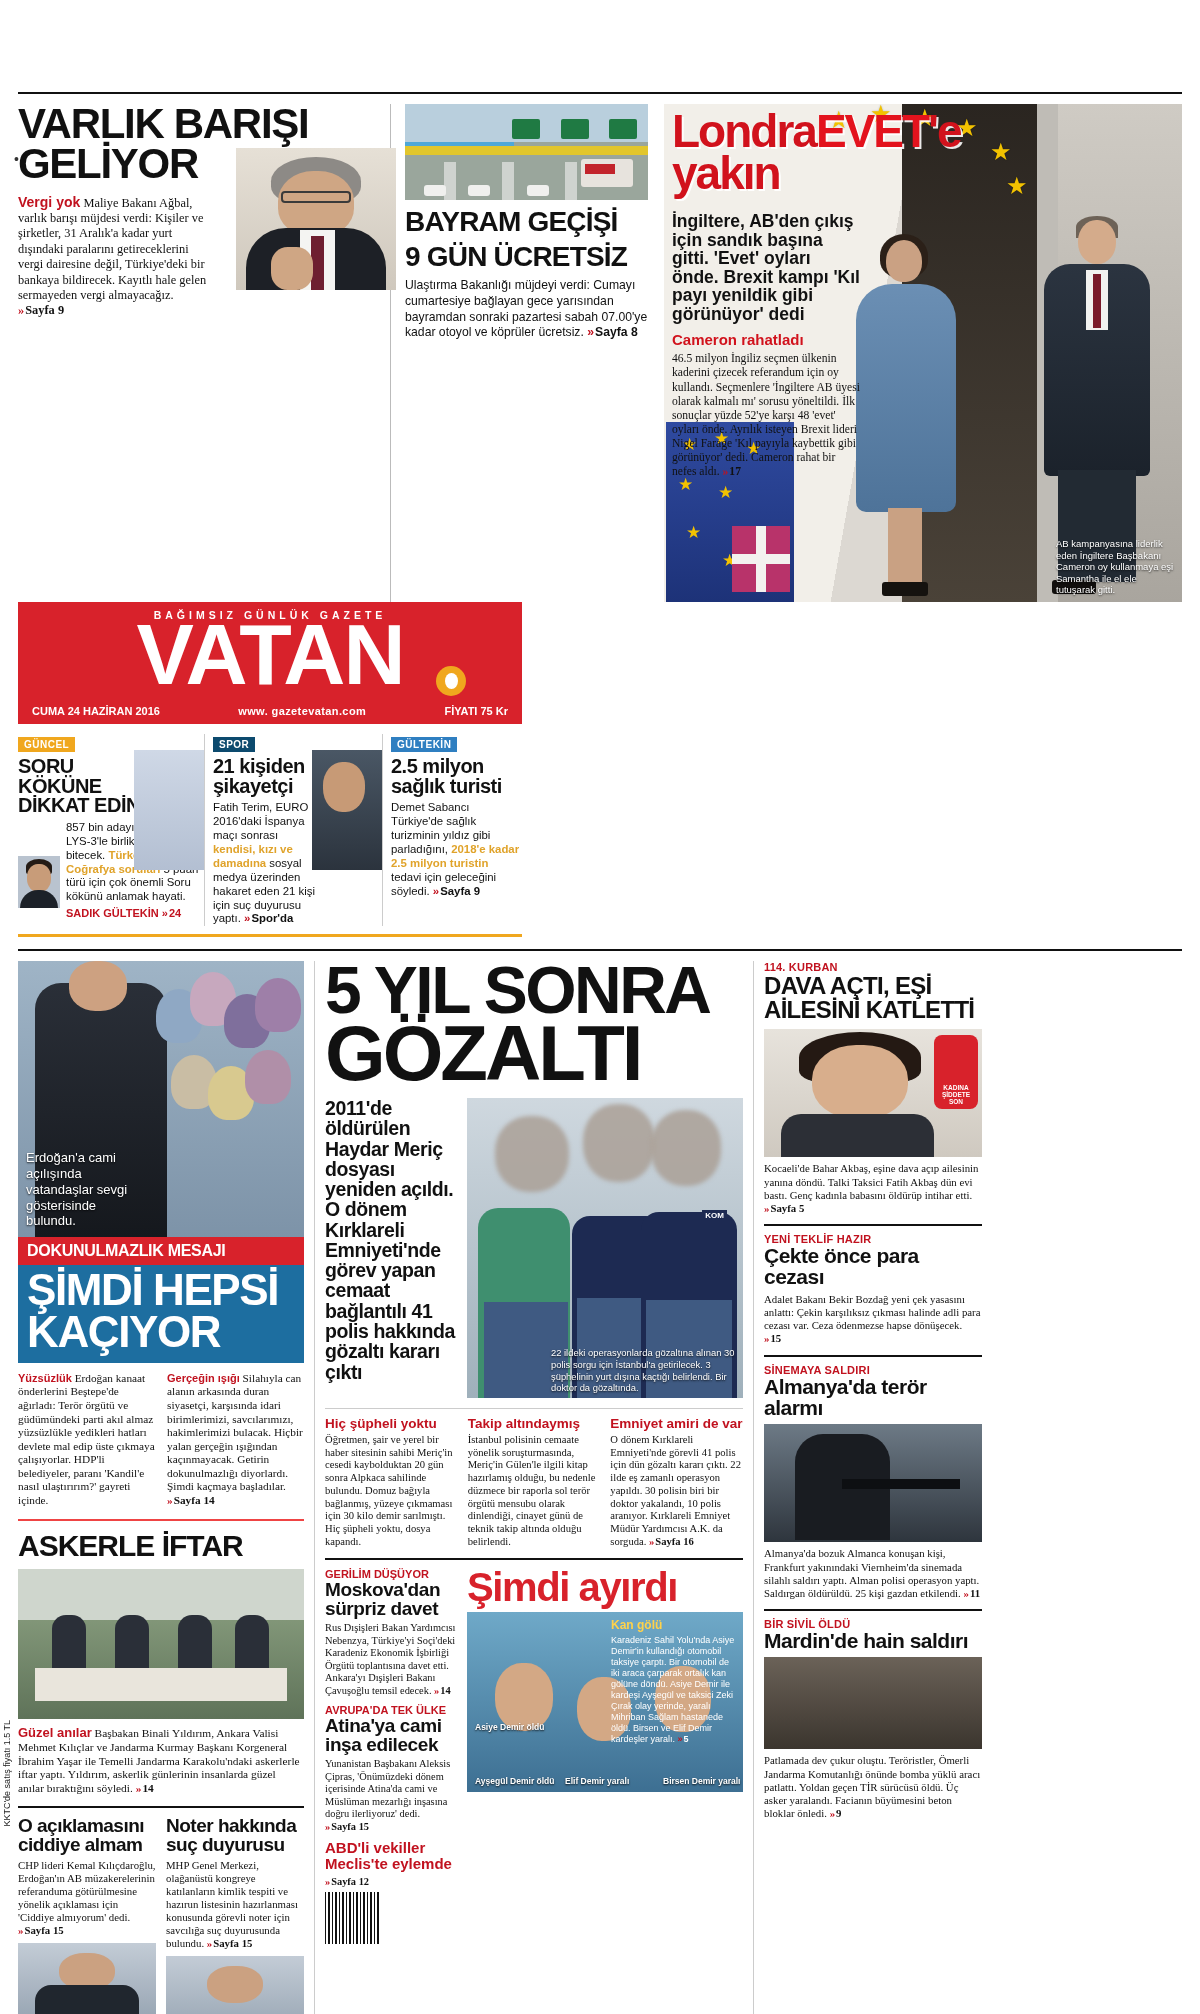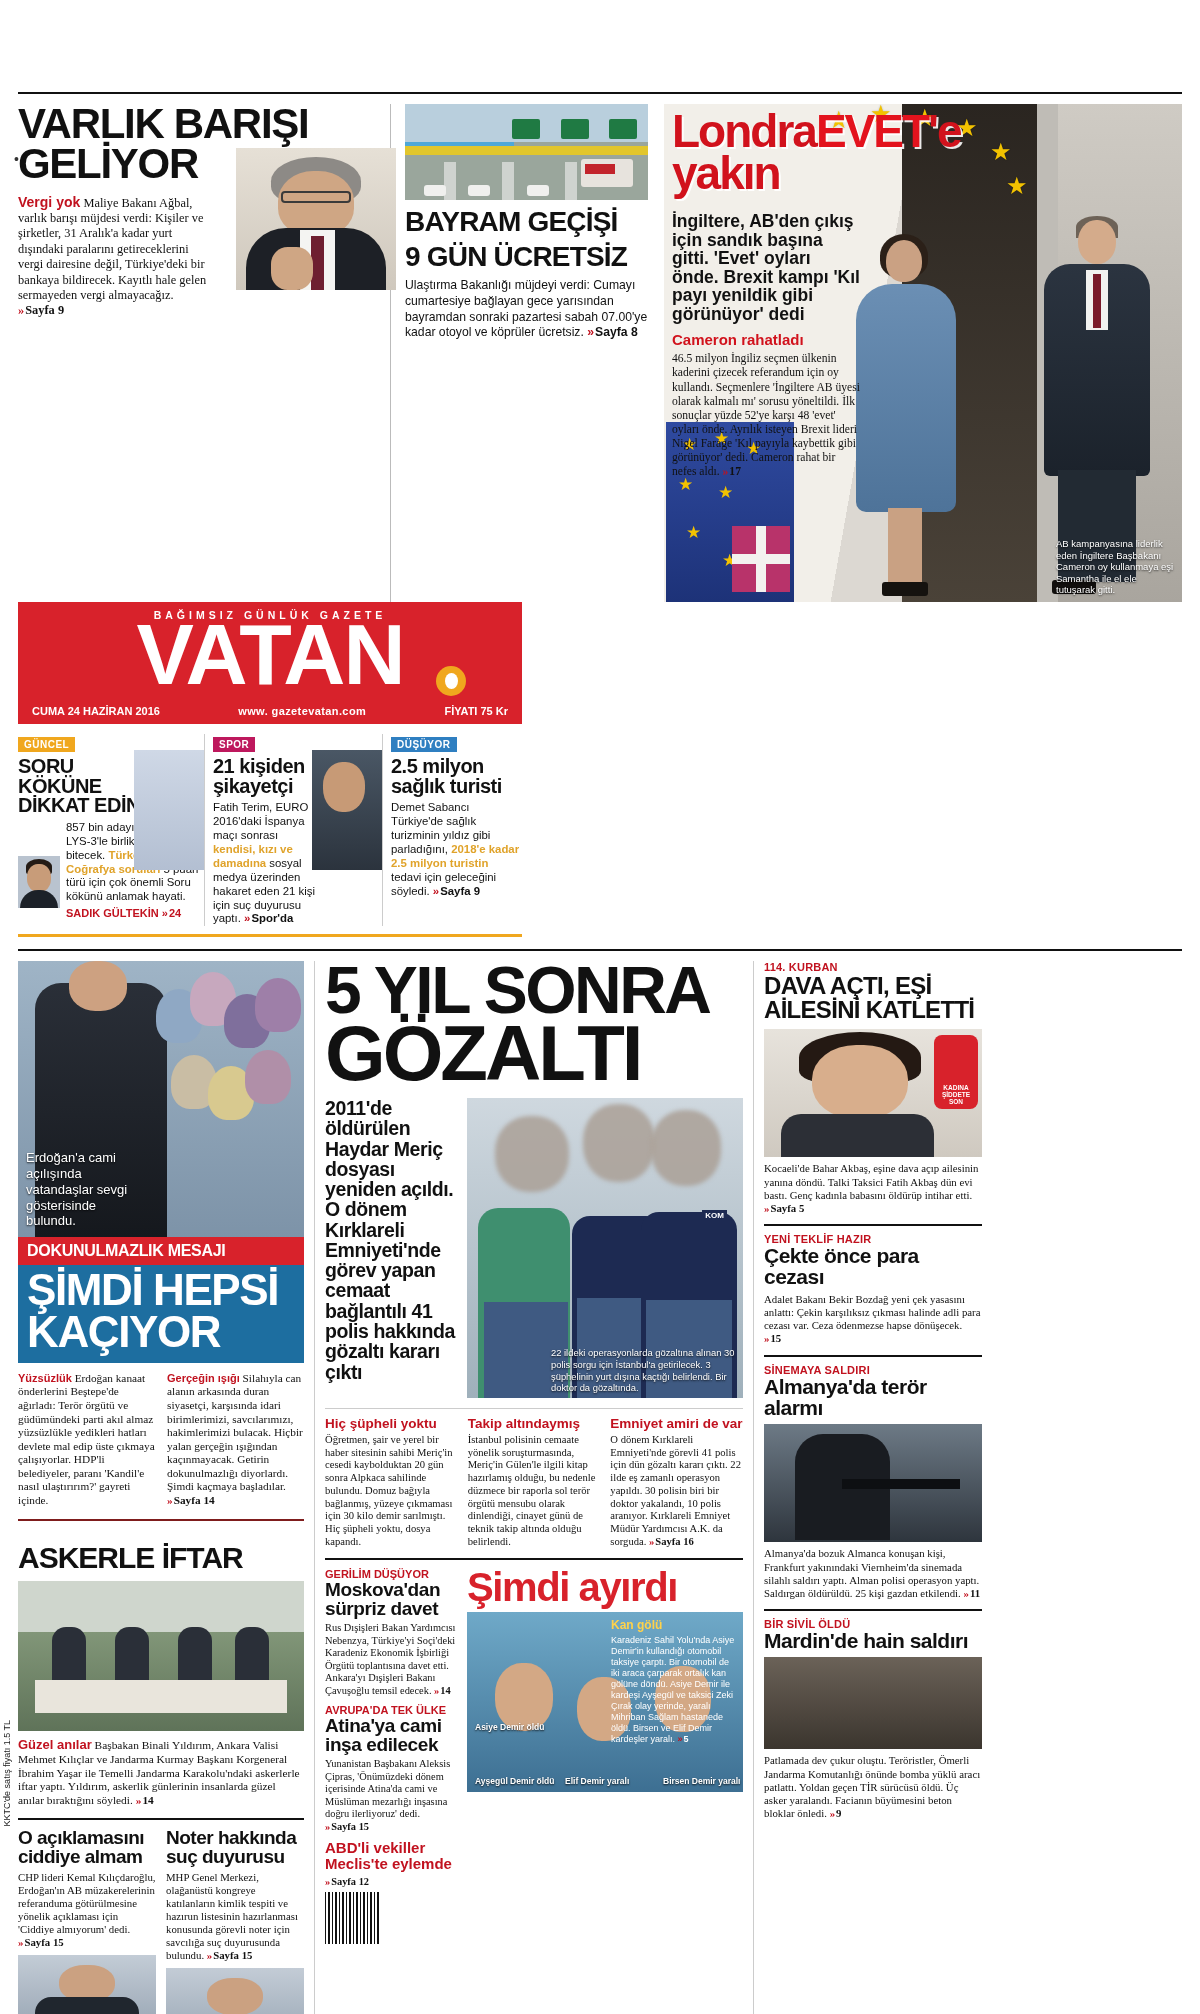--- a/index.html
+++ b/index.html
@@ -121,21 +121,21 @@
   .mh-dot:after { content:""; position:absolute; left:9px; top:7px; width:13px; height:16px; border-radius:50%; background:#fff; }
 
   
   .band { display:flex; margin-top:10px; width:504px; border-bottom:3px solid #f0a71e; padding-bottom:8px; }
   .bcol { position:relative; }
   .bcol.c1 { width:186px; padding-right:4px; }
   .bcol.c2 { width:178px; padding:0 8px; border-left:1px solid #ccc; }
   .bcol.c3 { width:140px; padding-left:8px; border-left:1px solid #ccc; }
   .btag { color:#fff; font-size:10px; font-weight:bold; padding:2px 6px; letter-spacing:.5px; display:inline-block; }
   .btag.guncel { background:#f0a71e; }
-  .btag.spor { background:#be185d;text-align:right; }
+  .btag.spor { background:#0c4a6e;text-align:right; }
   .btag.ekonomi { background:#2f7fc1; }
   .bhl { font-size:20px; font-weight:bold; line-height:0.98; margin-top:5px; letter-spacing:-0.5px; }
   .bbody { font-size:11.4px; line-height:1.22; margin-top:5px; }
   .bbody .y { color:#e0a32a; font-weight:bold; }
   .author { color:#c1121f; font-weight:bold; font-size:11px; margin-top:3px; }
   .thumb-face { position:absolute; left:0; bottom:18px; width:42px; height:52px; background:#b9c3cf; overflow:hidden; }
   .tf-head { position:absolute; left:22%; top:14%; width:56%; height:54%; background:#c89c79; border-radius:46%; }
   .tf-hair { position:absolute; left:18%; top:6%; width:64%; height:30%; background:#241b15; border-radius:50% 50% 20% 20%; }
   .tf-body { position:absolute; left:4%; top:64%; width:92%; height:40%; background:#1c2128; border-radius:18px 18px 0 0; }
   .bcol-img {
@@ -157,21 +157,21 @@
   .ep-head { position:absolute; left:18%; top:0; width:20%; height:18%; background:#cda181; border-radius:46%; }
   .ep-crowd { position:absolute; right:0; top:0; width:54%; height:100%; }
   .scarf { position:absolute; width:46px; height:54px; border-radius:50% 50% 40% 40%; }
   .ep-caption { position:absolute; left:8px; bottom:8px; width:120px; color:#fff; font-size:13px; line-height:1.22; font-weight:normal; text-shadow:0 1px 2px rgba(0,0,0,.8); }
   .dokun { background:#d8222b; color:#fff; font-size:16px; font-weight:bold; padding:5px 9px; letter-spacing:-0.3px; }
   .simdi { background:#1d6ea0; color:#fff; font-size:44px; font-weight:bold; line-height:0.95; padding:4px 9px 10px; letter-spacing:-1.4px; }
   .two-notes { display:flex; margin-top:9px; gap:12px; }
   .note { width:50%; font-family:"Liberation Serif", serif; font-size:11.3px; line-height:1.2; }
   .note b { color:#c1121f; font-family:"Liberation Sans",sans-serif; font-size:11px; }
 
-  .askerle { font-size:30px; font-weight:bold; margin-top:12px; letter-spacing:-1px; border-top:2px solid #7f1d1d; padding-top:20px; }
+  .askerle { font-size:30px; font-weight:bold; margin-top:12px; letter-spacing:-1px; border-top:2px solid #ef4444; padding-top:8px; }
   .asker-photo { width:100%; height:150px; margin-top:6px; background:linear-gradient(#93a888,#5f7359); position:relative; overflow:hidden; }
   .ap-tent { position:absolute; left:0; right:0; top:0; height:34%; background:#cfd6cd; }
   .ap-table { position:absolute; left:6%; right:6%; bottom:12%; height:22%; background:#e9e5dc; }
   .ap-fig { position:absolute; bottom:28%; width:34px; height:62px; background:#2a2f38; border-radius:14px 14px 0 0; }
   .guzel { font-family:"Liberation Serif", serif; font-size:11.4px; line-height:1.2; margin-top:6px; }
   .guzel b { color:#c1121f; font-family:"Liberation Sans",sans-serif; font-size:13px; }
 
   .bl-two { display:flex; margin-top:10px; gap:10px; border-top:2px solid #111; padding-top:8px; }
   .bl-col { width:50%; }
   .bl-hl { font-size:19px; font-weight:bold; line-height:1.0; letter-spacing:-0.5px; }
@@ -375,21 +375,21 @@
       <span class="btag spor">SPOR</span>
       <div class="bcol-img terim"></div>
       <div class="bhl" style="width:104px;">21 kişiden şikayetçi</div>
       <div class="bbody" style="width:104px;">
         <span>Fatih Terim, EURO 2016'daki İspanya maçı sonrası </span><span class="y">kendisi, kızı ve damadına</span><span> sosyal medya üzerinden hakaret eden 21 kişi için suç duyurusu yaptı.</span>
         <span class="pg">Spor'da</span>
       </div>
     </div>
 
     <div class="bcol c3">
-      <span class="btag ekonomi">DÜŞÜYOR</span>
+      <span class="btag ekonomi">GÜLTEKİN</span>
       <div class="bhl">2.5 milyon sağlık turisti</div>
       <div class="bbody">
         <span>Demet Sabancı Türkiye'de sağlık turizminin yıldız gibi parladığını, </span><span class="y">2018'e kadar 2.5 milyon turistin</span><span> tedavi için geleceğini söyledi.</span>
         <span class="pg">Sayfa 9</span>
       </div>
     </div>
   </div>
 
   <div class="main">
 

